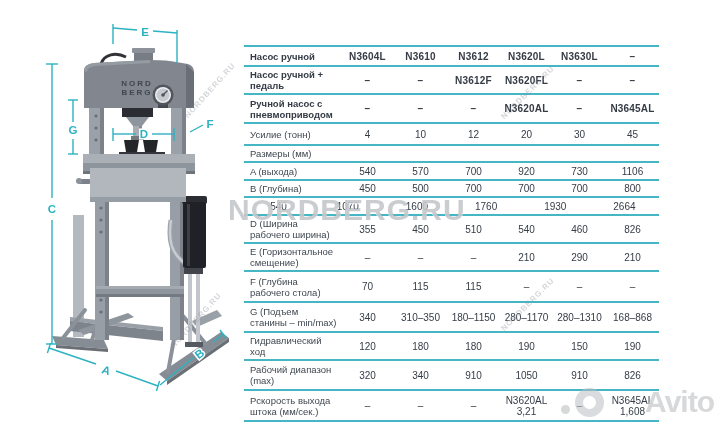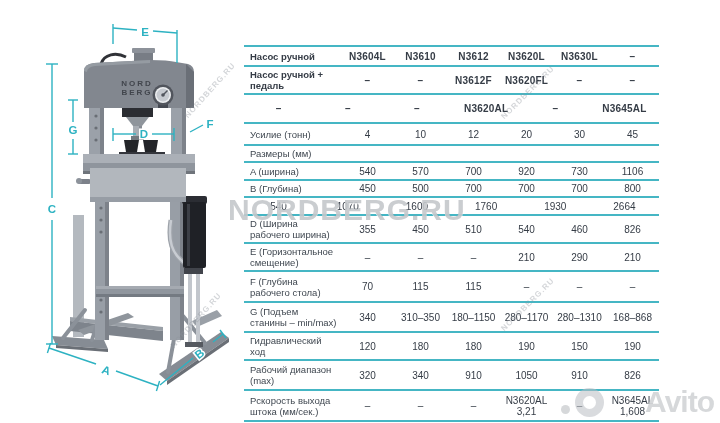--- a/index.html
+++ b/index.html
@@ -198,20 +198,21 @@
       <div class="trow lb vb" style="min-height: 25px;">
         <div class="tlabel">Насос ручной + педаль</div>
         <div class="tcell">–</div>
         <div class="tcell">–</div>
         <div class="tcell">N3612F</div>
         <div class="tcell">N3620FL</div>
         <div class="tcell">–</div>
         <div class="tcell">–</div>
       </div>
       <div class="trow lb vb" style="min-height: 29px;">
+        <div class="tlabel">Ручной насос с пневмоприводом</div>
         <div class="tcell">–</div>
         <div class="tcell">–</div>
         <div class="tcell">–</div>
         <div class="tcell">N3620AL</div>
         <div class="tcell">–</div>
         <div class="tcell">N3645AL</div>
       </div>
       <div class="trow " style="min-height: 22px;">
         <div class="tlabel">Усилие (тонн)</div>
         <div class="tcell">4</div>
@@ -224,21 +225,21 @@
       <div class="trow " style="min-height: 15px;">
         <div class="tlabel">Размеры (мм)</div>
         <div class="tcell"></div>
         <div class="tcell"></div>
         <div class="tcell"></div>
         <div class="tcell"></div>
         <div class="tcell"></div>
         <div class="tcell"></div>
       </div>
       <div class="trow " style="min-height: 18px;">
-        <div class="tlabel">A (ширина)</div>
+        <div class="tlabel">A (выхода)</div>
         <div class="tcell">540</div>
         <div class="tcell">570</div>
         <div class="tcell">700</div>
         <div class="tcell">920</div>
         <div class="tcell">730</div>
         <div class="tcell">1106</div>
       </div>
       <div class="trow " style="min-height: 17px;">
         <div class="tlabel">B (Глубина)</div>
         <div class="tcell">450</div>

